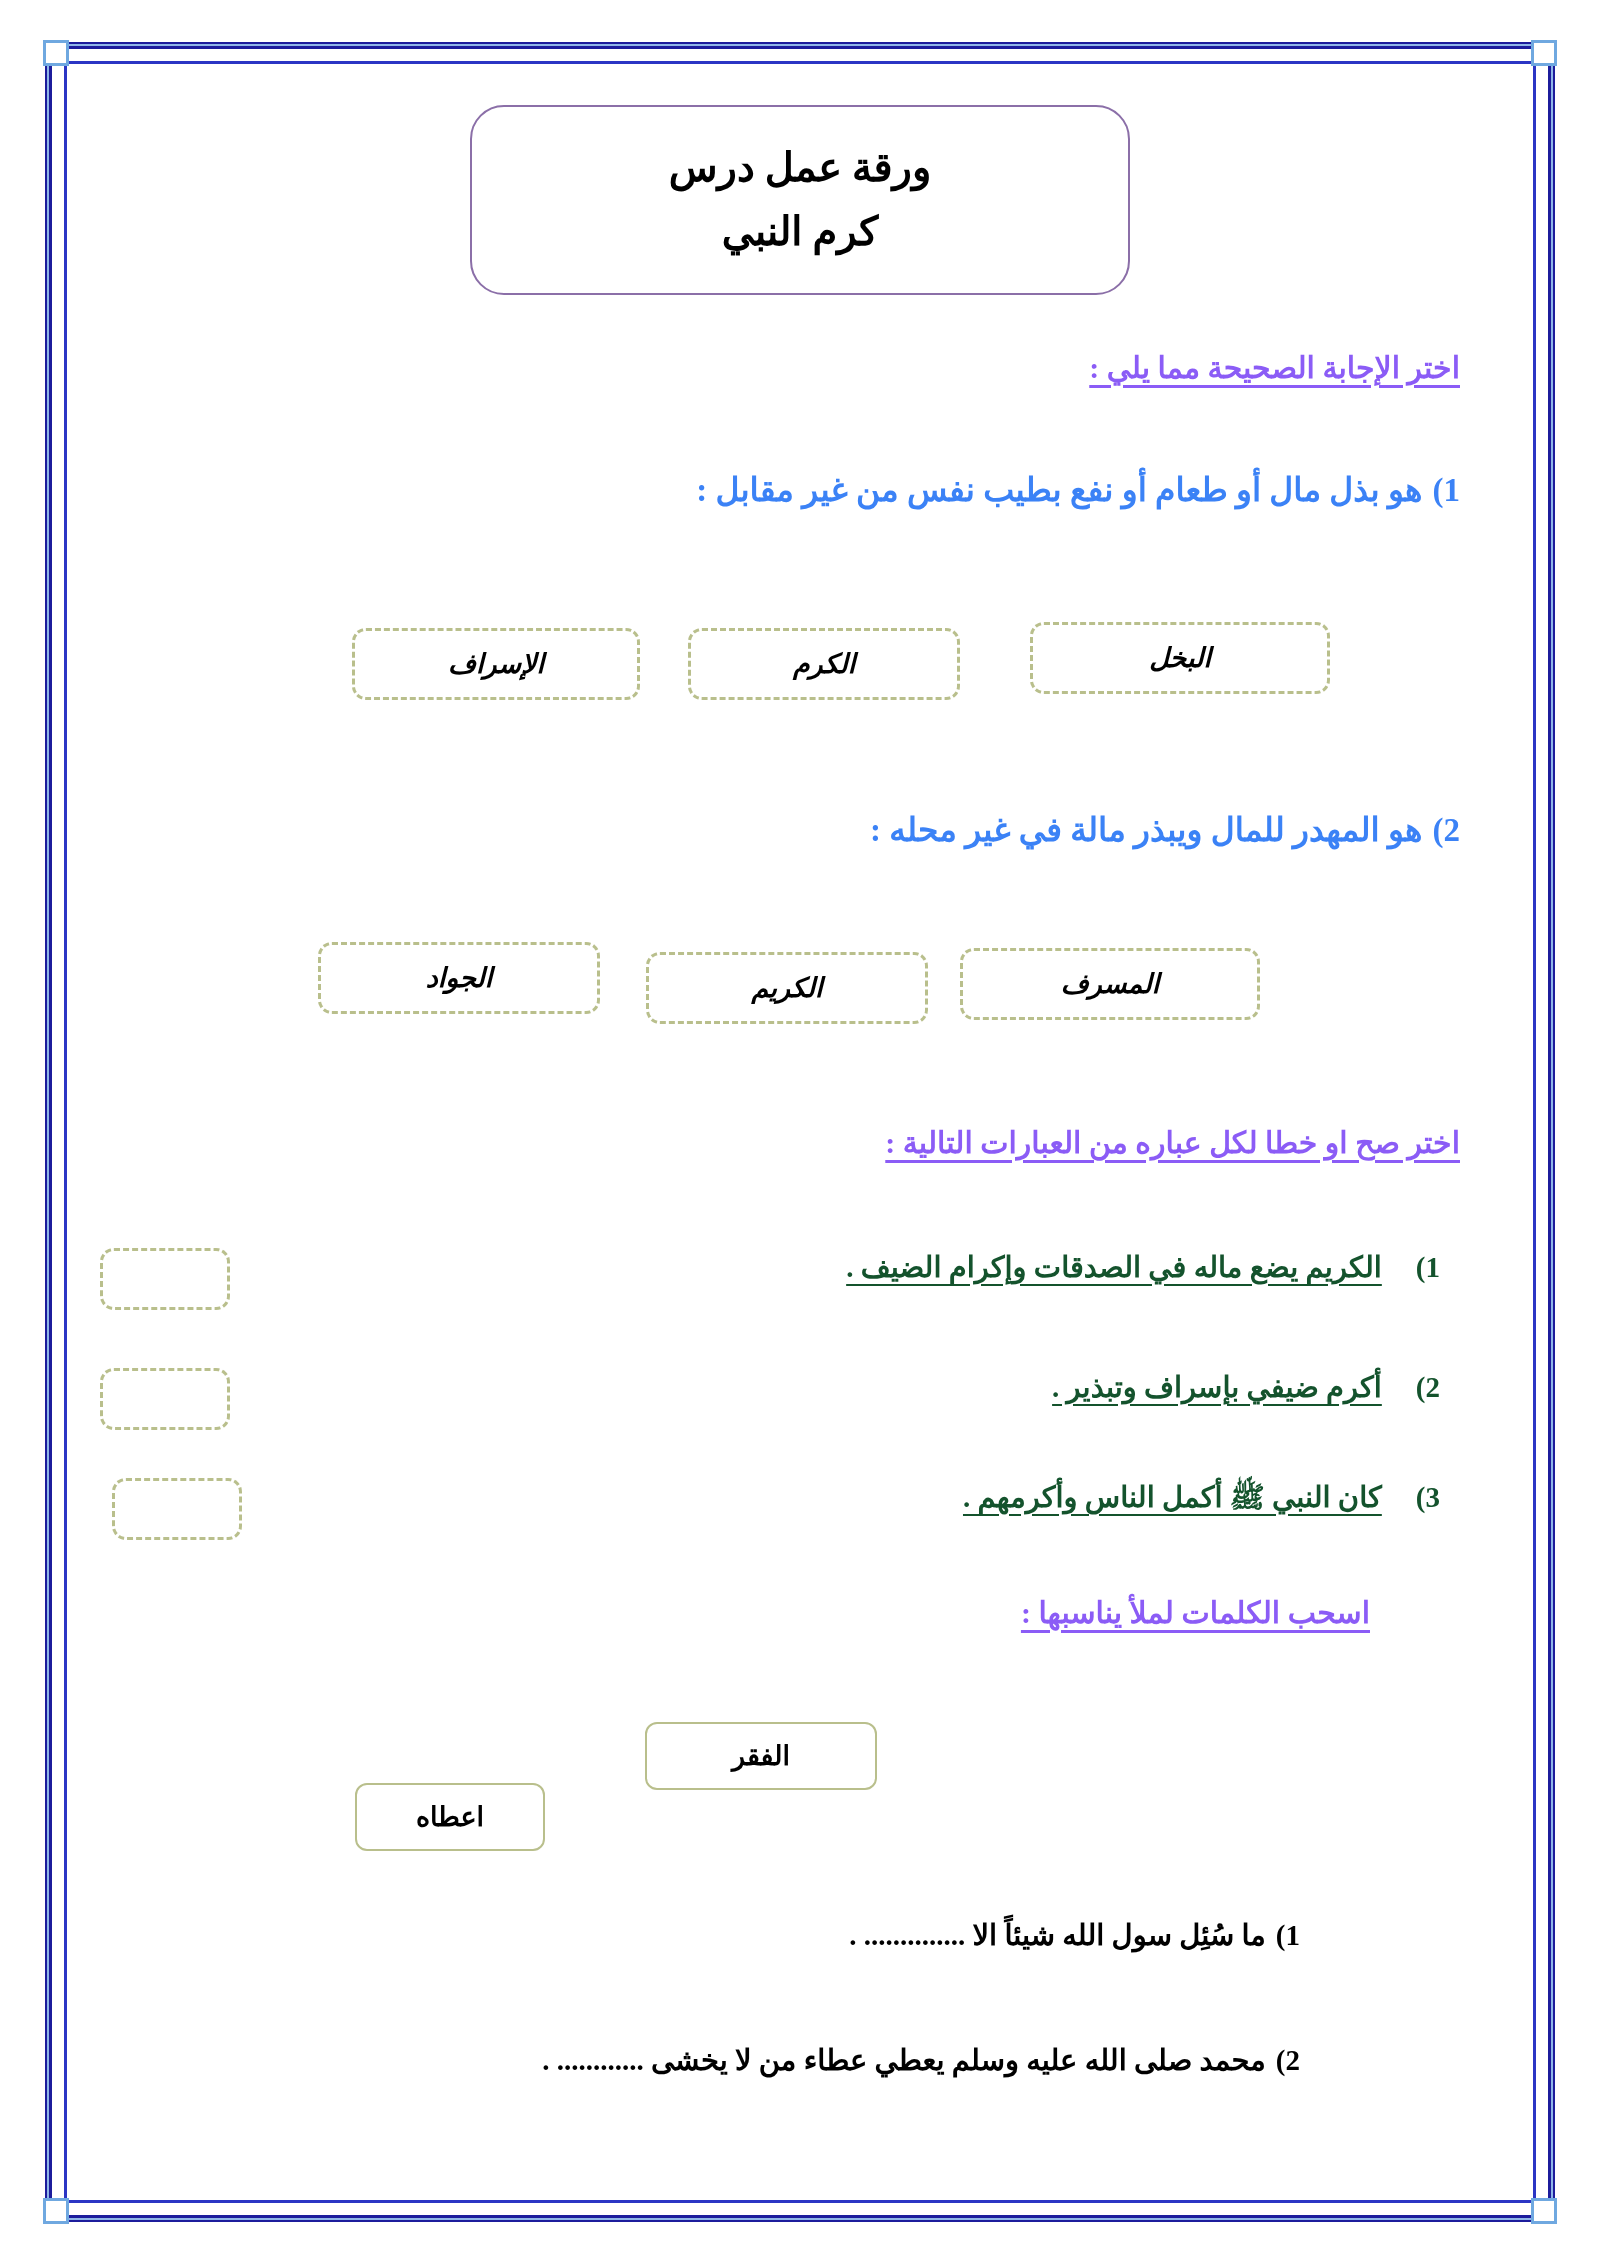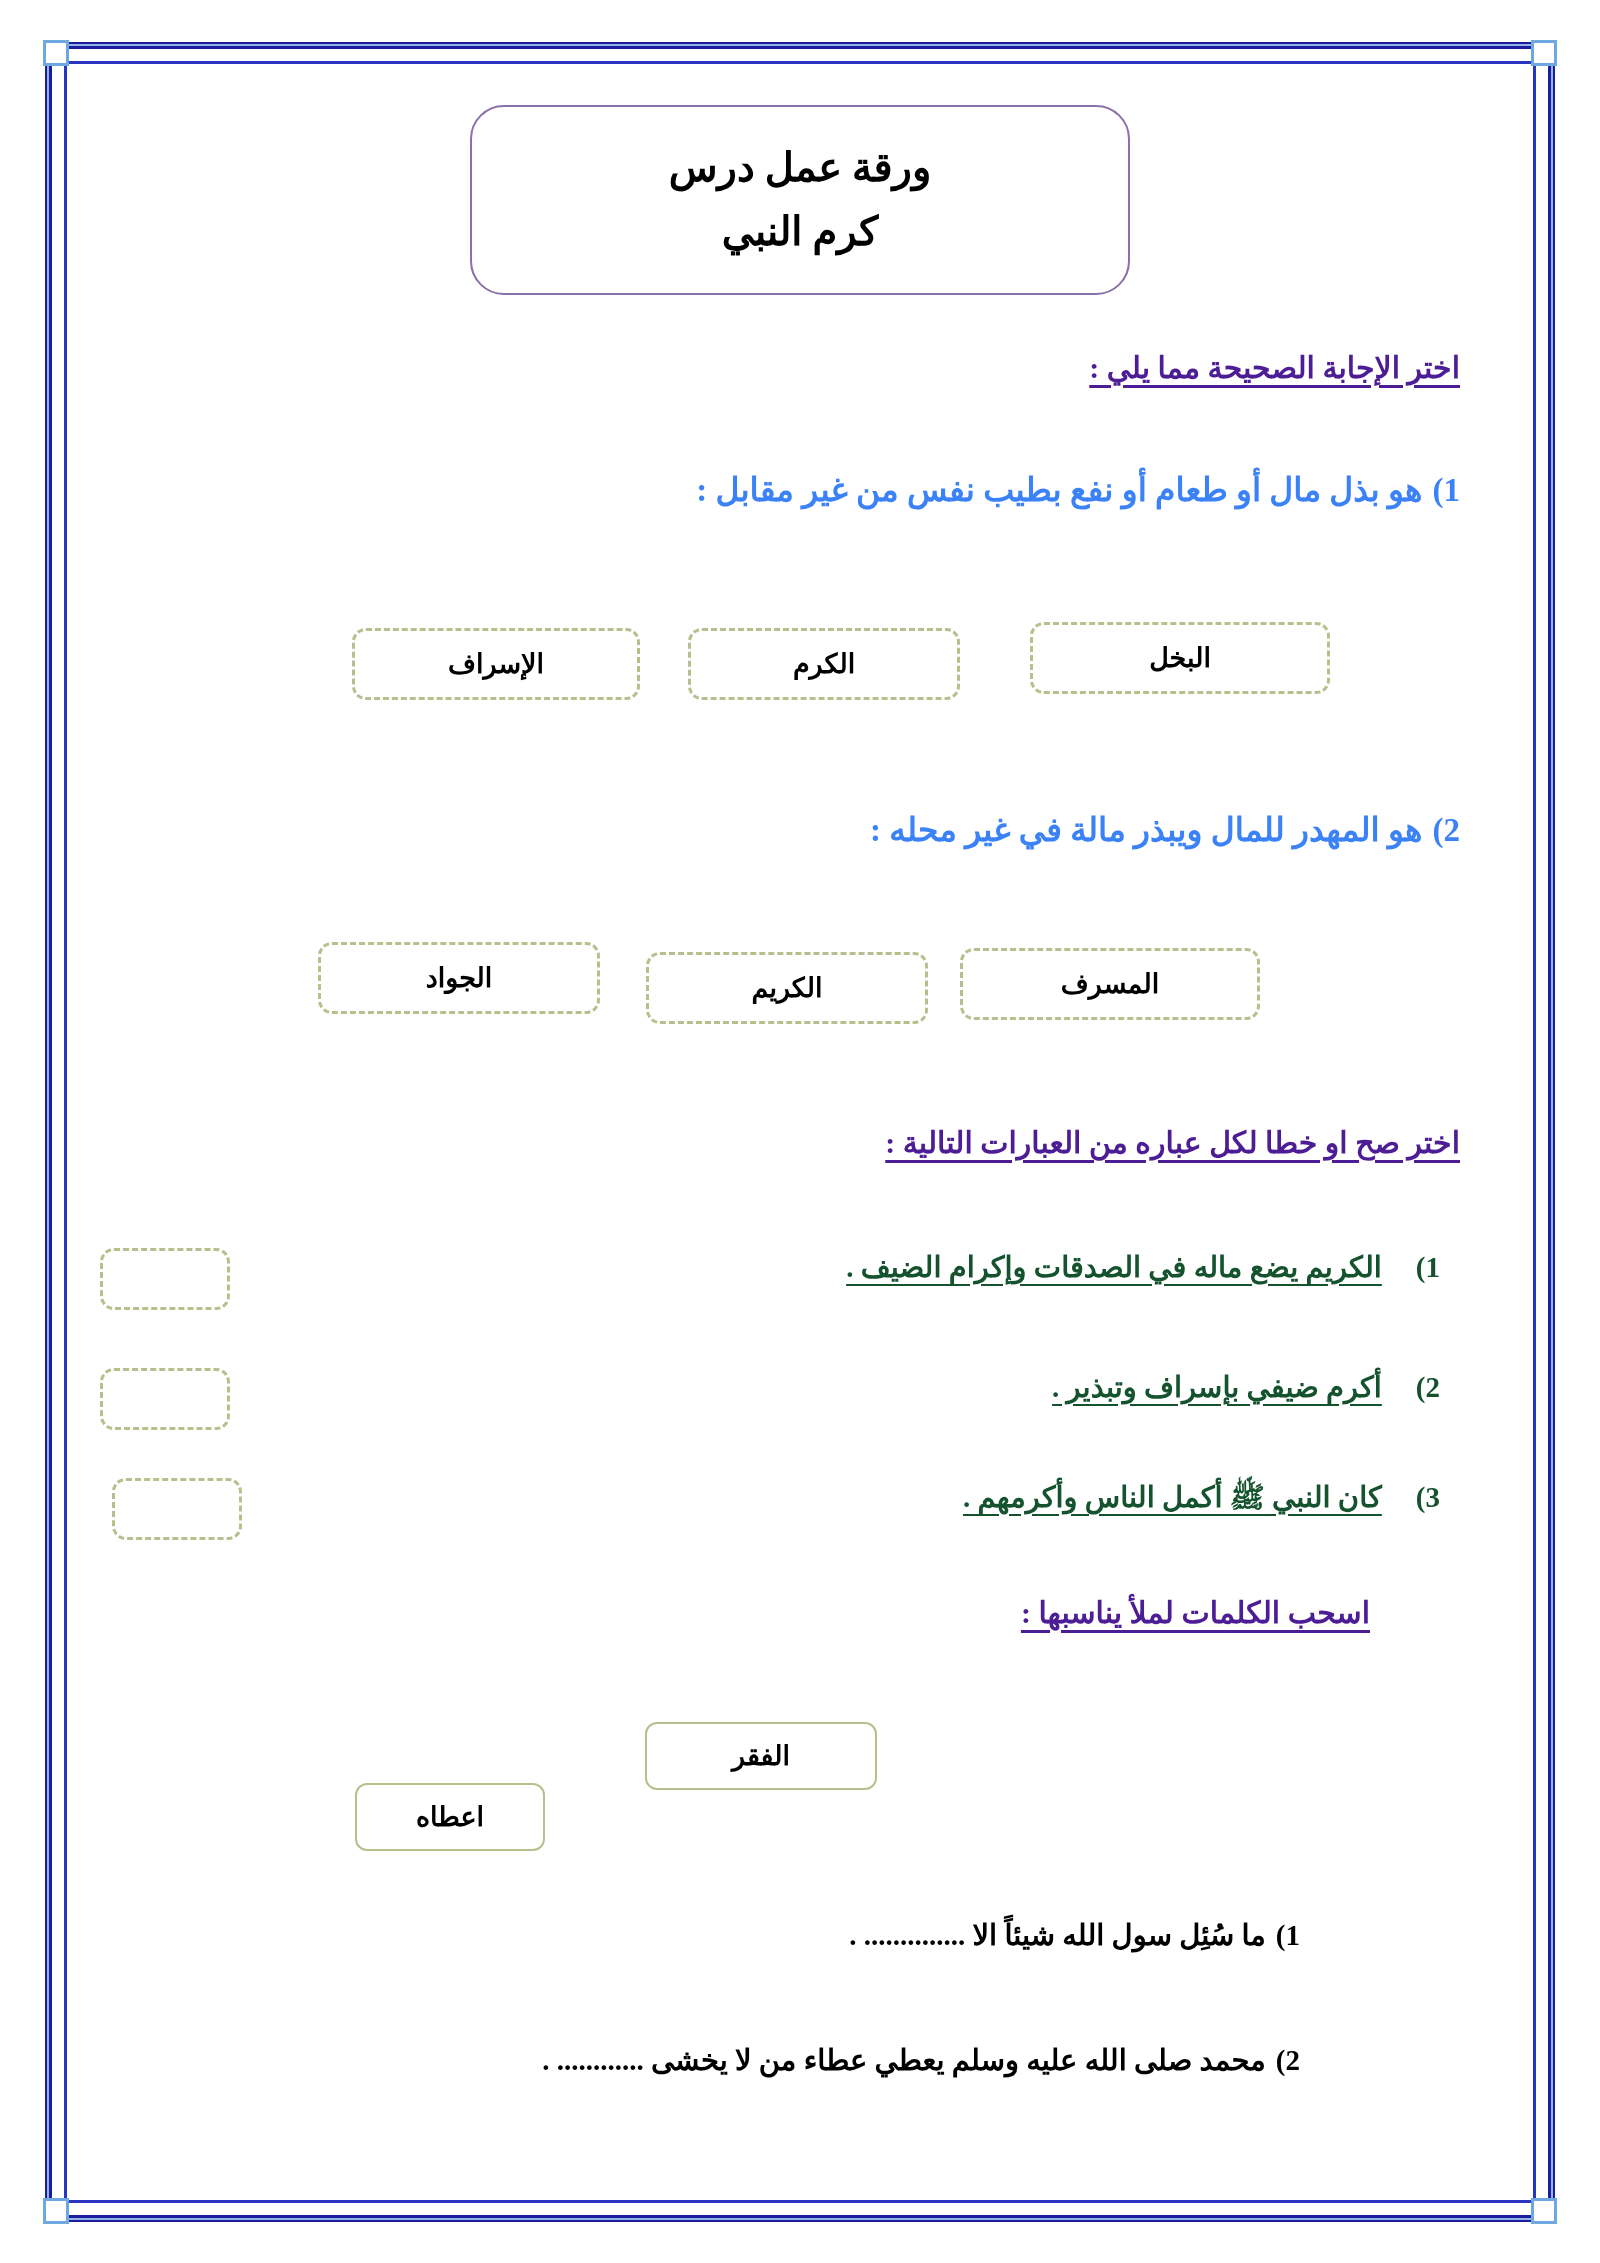--- a/index.html
+++ b/index.html
@@ -70,21 +70,21 @@
     color:#000000;
     letter-spacing:0;
     line-height:1.1;
   }
 
   
   .section-heading{
     position:absolute;
     font-size:30px;
     font-weight:bold;
-    color:#4c1d95;
+    color:#8b5cf6;
     text-decoration:underline;
     text-underline-offset:7px;
     white-space:nowrap;
   }
 
   
   .question{
     position:absolute;
     font-size:33px;
     font-weight:bold;
@@ -100,20 +100,21 @@
     height:72px;
     border:3px dashed #b9bf8c;
     border-radius:14px;
     background:#ffffff;
     display:flex;
     align-items:center;
     justify-content:center;
     font-size:27px;
     font-weight:bold;
     color:#000000;
+    font-style:italic;
   }
 
   
   .tf-slot{
     position:absolute;
     box-sizing:border-box;
     width:130px;height:62px;
     border:3px dashed #b9bf8c;
     border-radius:14px;
     background:#ffffff;

